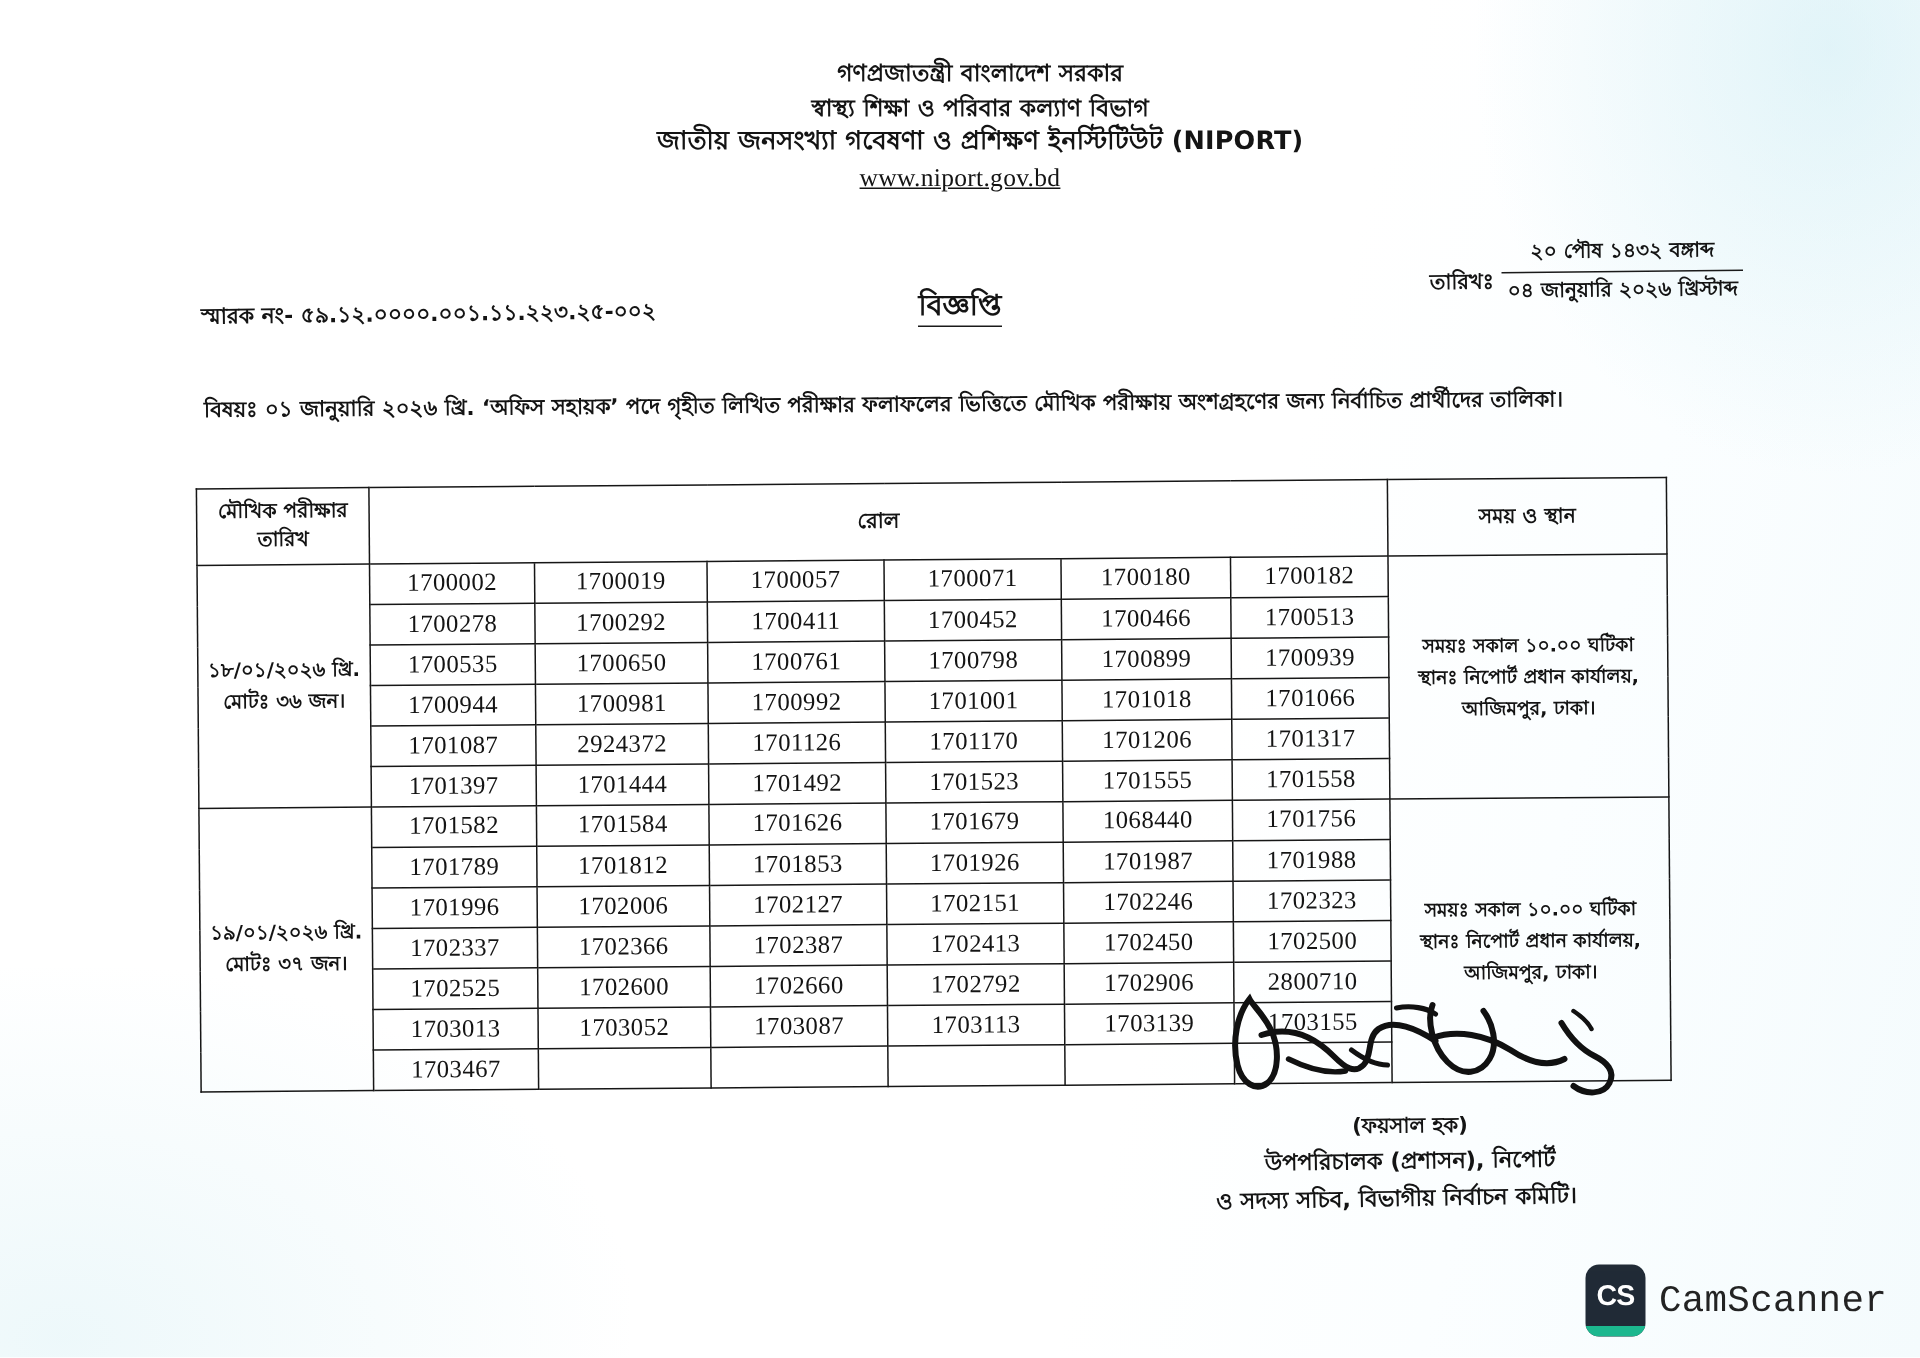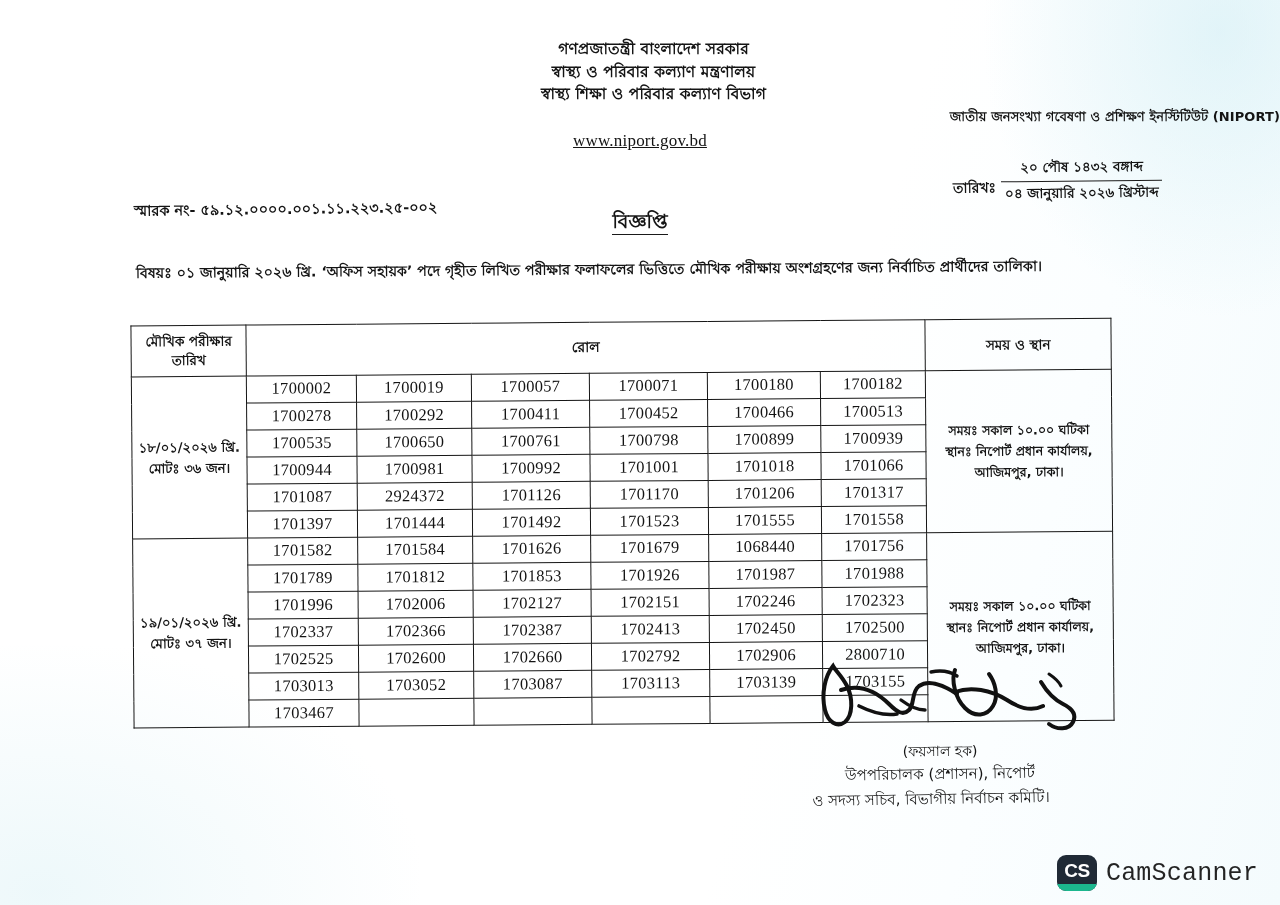--- a/index.html
+++ b/index.html
@@ -46,21 +46,21 @@
     font-family: "DejaVu Sans", "Liberation Sans", sans-serif;
   }
   .letterhead .ln {
     font-size: 15.5px;
     line-height: 22.5px;
     font-weight: 600;
     letter-spacing: .1px;
     white-space: nowrap;
     margin-left: 27px;
   }
-  .letterhead .ln-4 { font-size: 13px; text-align: right; }
+  .letterhead .ln-4 { font-size: 17px; }
   .website {
     margin-top: 3px;
     font-family: Liberation Serif, serif;
     font-size: 17px;
     text-decoration: underline;
     letter-spacing: .2px;
   }
 
   
   .memo-no {
@@ -92,21 +92,21 @@
     white-space: nowrap;
   }
   .date-en {
     padding: 1px 4px 0 4px;
     white-space: nowrap;
   }
 
   
   .notice-title {
     position: absolute;
-    top: 207px;
+    top: 189px;
     left: 0;
     width: 100%;
     text-align: center;
     font-family: "DejaVu Sans", "Liberation Sans", sans-serif;
     font-size: 19px;
     font-weight: 700;
   }
   .notice-title span {
     border-bottom: 1.8px solid #1a1a1a;
     padding-bottom: 2px;
@@ -199,39 +199,39 @@
     transform: translateX(-50%) translateX(315px);
     width: 300px;
     height: 80px;
   }
   .sig-lines {
     position: absolute;
     left: 50%;
     top: 80px;
     transform: translateX(-50%) translateX(300px);
     font-family: "DejaVu Sans", "Liberation Sans", sans-serif;
-    font-weight: 400;
+    font-weight: 700;
     white-space: nowrap;
   }
   .sig-name { font-size: 14px; line-height: 22px; transform: rotate(-0.5deg); }
   .sig-role1 { font-size: 15px; line-height: 25px; transform: rotate(-0.8deg); }
   .sig-role2 { font-size: 15px; line-height: 25px; transform: rotate(-1deg); margin-left: -18px; }
 
   
   .camscanner {
     position: absolute;
     right: 22px;
     bottom: 14px;
     display: flex;
     align-items: center;
     gap: 9px;
     opacity: .96;
   }
   .cs-logo {
-    width: 40px; height: 36px;
+    width: 40px; height: 48px;
     border-radius: 9px;
     background: #18222e;
     position: relative;
     overflow: hidden;
     display: flex;
     align-items: center;
     justify-content: center;
   }
   .cs-logo .cs-text {
     color: #ffffff;
@@ -257,21 +257,20 @@
 </style>
 </head>
 <body>
 
 <div class="page">
   <div class="scan-tint"></div>
   <div class="scan-tint2"></div>
 
   <div class="letterhead">
     <div class="ln">গণপ্রজাতন্ত্রী বাংলাদেশ সরকার</div>
-    <div class="ln">স্বাস্থ্য ও পরিবার কল্যাণ মন্ত্রণালয়</div>
     <div class="ln">স্বাস্থ্য শিক্ষা ও পরিবার কল্যাণ বিভাগ</div>
     <div class="ln ln-4">জাতীয় জনসংখ্যা গবেষণা ও প্রশিক্ষণ ইনস্টিটিউট (NIPORT)</div>
     <div class="website">www.niport.gov.bd</div>
   </div>
 
   <div class="memo-no">স্মারক নং- ৫৯.১২.০০০০.০০১.১১.২২৩.২৫-০০২</div>
 
   <div class="date-block">
     <div class="date-label">তারিখঃ</div>
     <div class="date-stack">

